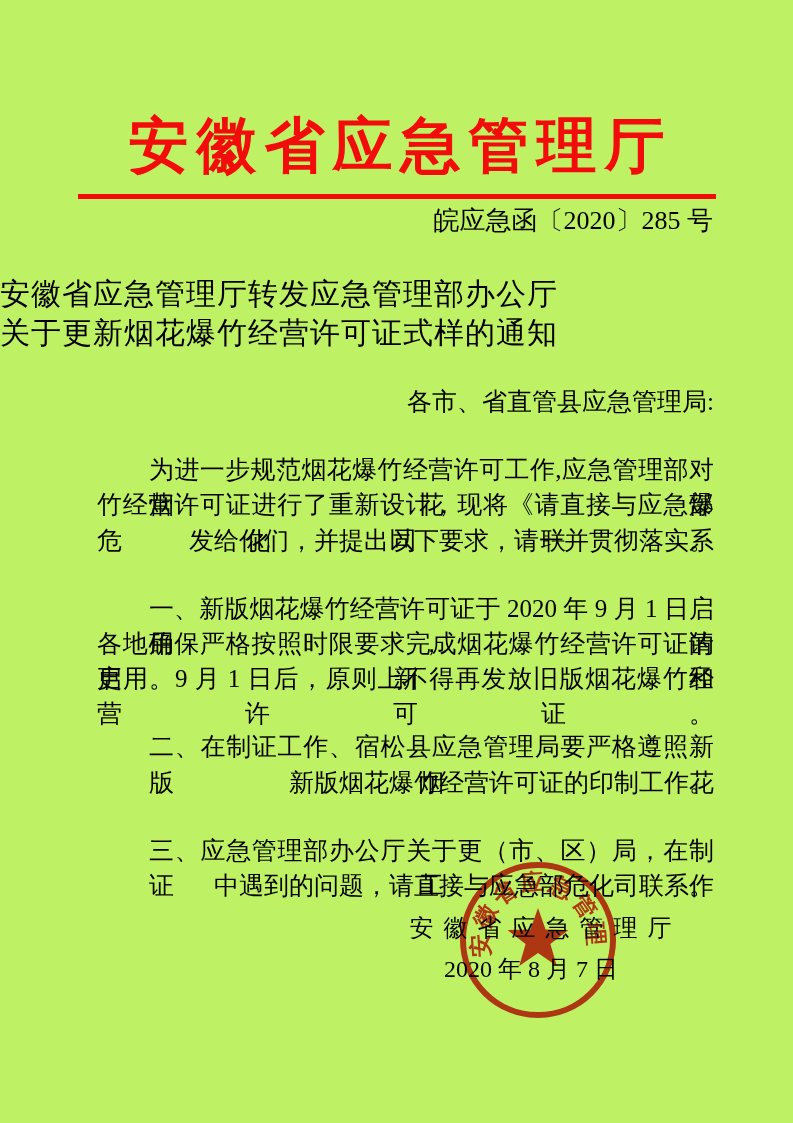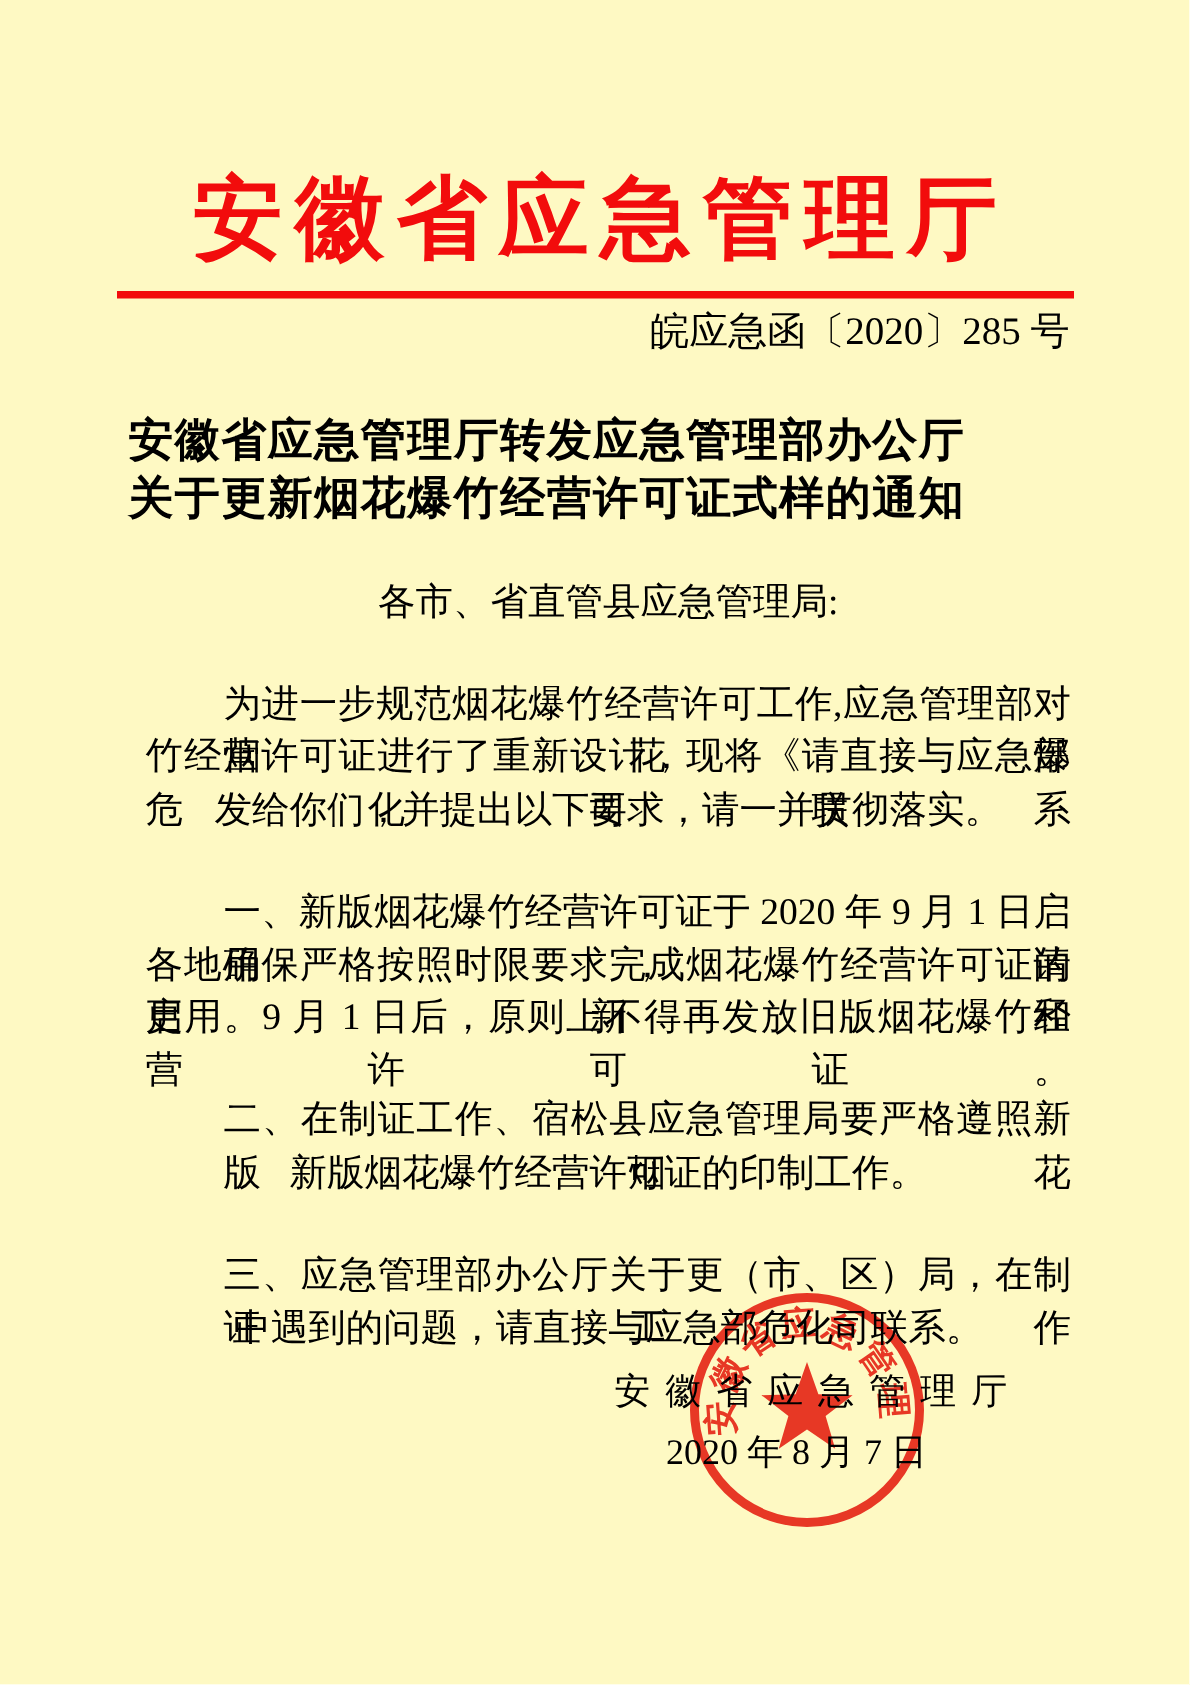--- a/index.html
+++ b/index.html
@@ -1,19 +1,19 @@
 <!DOCTYPE html>
 <html><head>
 <meta charset="utf-8">
 <style>
   html,body{margin:0;padding:0;background:#ffffff;}
   .page{
     position:relative;
     width:793px;height:1123px;
-    background:#fef9c3;
+    background:#bef264;
     overflow:hidden;
     font-family:"Liberation Serif","DejaVu Serif",serif;
     color:#000;
   }
   
   .agency-title{
     position:absolute;left:0;top:110px;width:793px;
     text-align:center;
     font-size:60px;line-height:72px;font-weight:bold;
     letter-spacing:8px;padding-left:8px;box-sizing:border-box;
@@ -24,38 +24,38 @@
   }
   .doc-number{
     position:absolute;right:80px;top:206px;
     font-size:26px;line-height:30px;
     white-space:nowrap;
     font-family:Liberation Serif, serif;
   }
   
   .doc-title{
     position:absolute;left:0;top:274px;width:729px;
-    text-align:center;font-weight:bold;
+    text-align:left;font-weight:normal;
     font-size:30px;line-height:39px;letter-spacing:1px;
   }
   
   .body-block{
     position:absolute;left:97px;top:384px;width:617px;
     font-size:25px;
   }
   .body-line{
     height:35.2px;line-height:35.2px;
     white-space:nowrap;overflow:visible;
   }
   .line-just{
     white-space:normal;
     text-align:justify;
     text-align-last:justify;
   }
-  .line-last{text-align:center;}
+  .line-last{text-align:right;}
   .indent{padding-left:52px;margin-top:33px;}
   
   .sign-agency{
     position:absolute;left:390px;top:912px;width:301px;
     text-align:center;font-size:24px;line-height:32px;
     letter-spacing:10px;padding-left:10px;box-sizing:border-box;
     white-space:nowrap;
   }
   .sign-date{
     position:absolute;left:381px;top:953px;width:300px;

